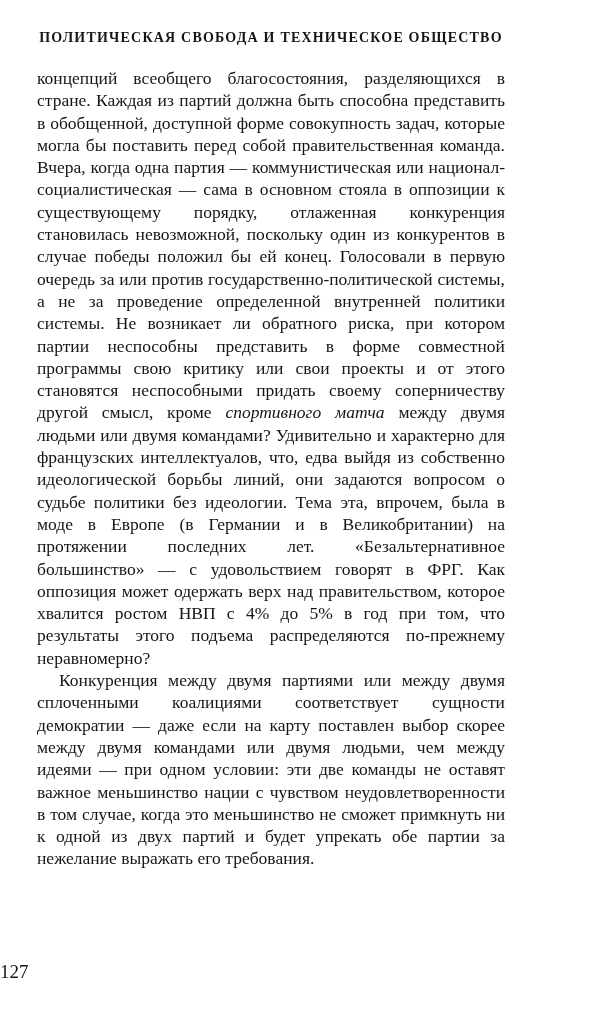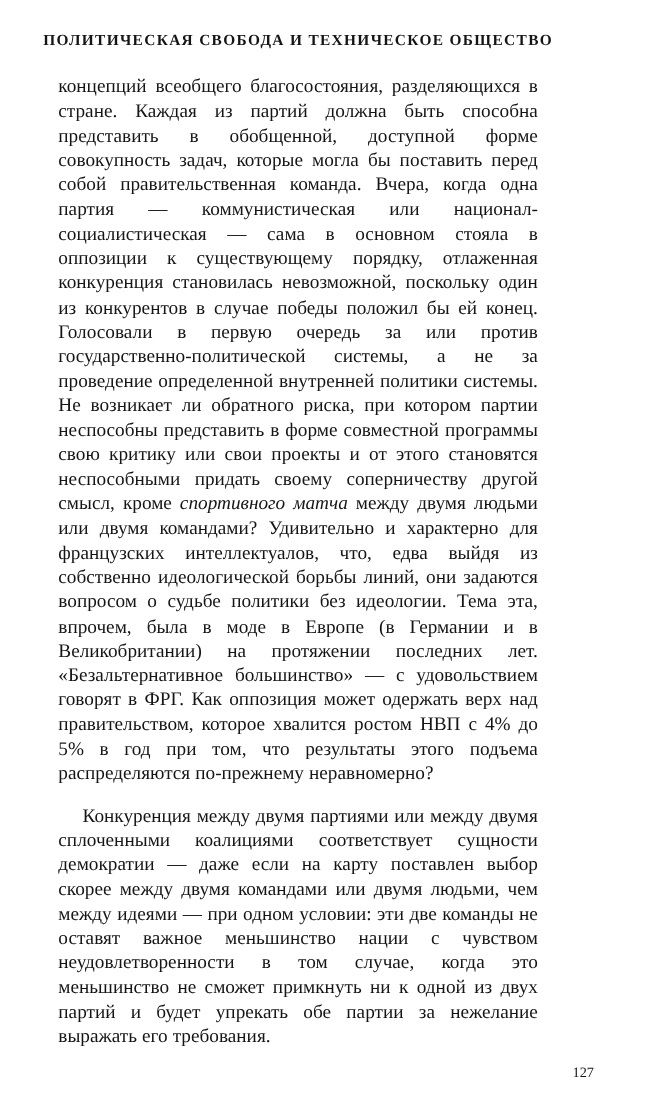--- a/index.html
+++ b/index.html
@@ -29,34 +29,34 @@
   }
   .body-text {
     font-size: 17.5px;
     line-height: 22.3px;
     text-align: justify;
     hyphens: auto;
     -webkit-hyphens: auto;
     word-spacing: 0.2px;
   }
   .body-text p {
-    margin: 16px;
+    margin: 0;
     text-indent: 22px;
   }
   .body-text p.no-indent {
     text-indent: 0;
   }
   .italic { font-style: italic; }
   .page-number {
     position: absolute;
     left: 0;
     right: 0;
     bottom: 34px;
-    text-align: right;
-    font-size: 13px;
+    text-align: left;
+    font-size: 19px;
   }
 </style>
 </head>
 <body>
 
 <div class="page">
 
   <div class="running-head">ПОЛИТИЧЕСКАЯ СВОБОДА И ТЕХНИЧЕСКОЕ ОБЩЕСТВО</div>
 
   <div class="body-text">

